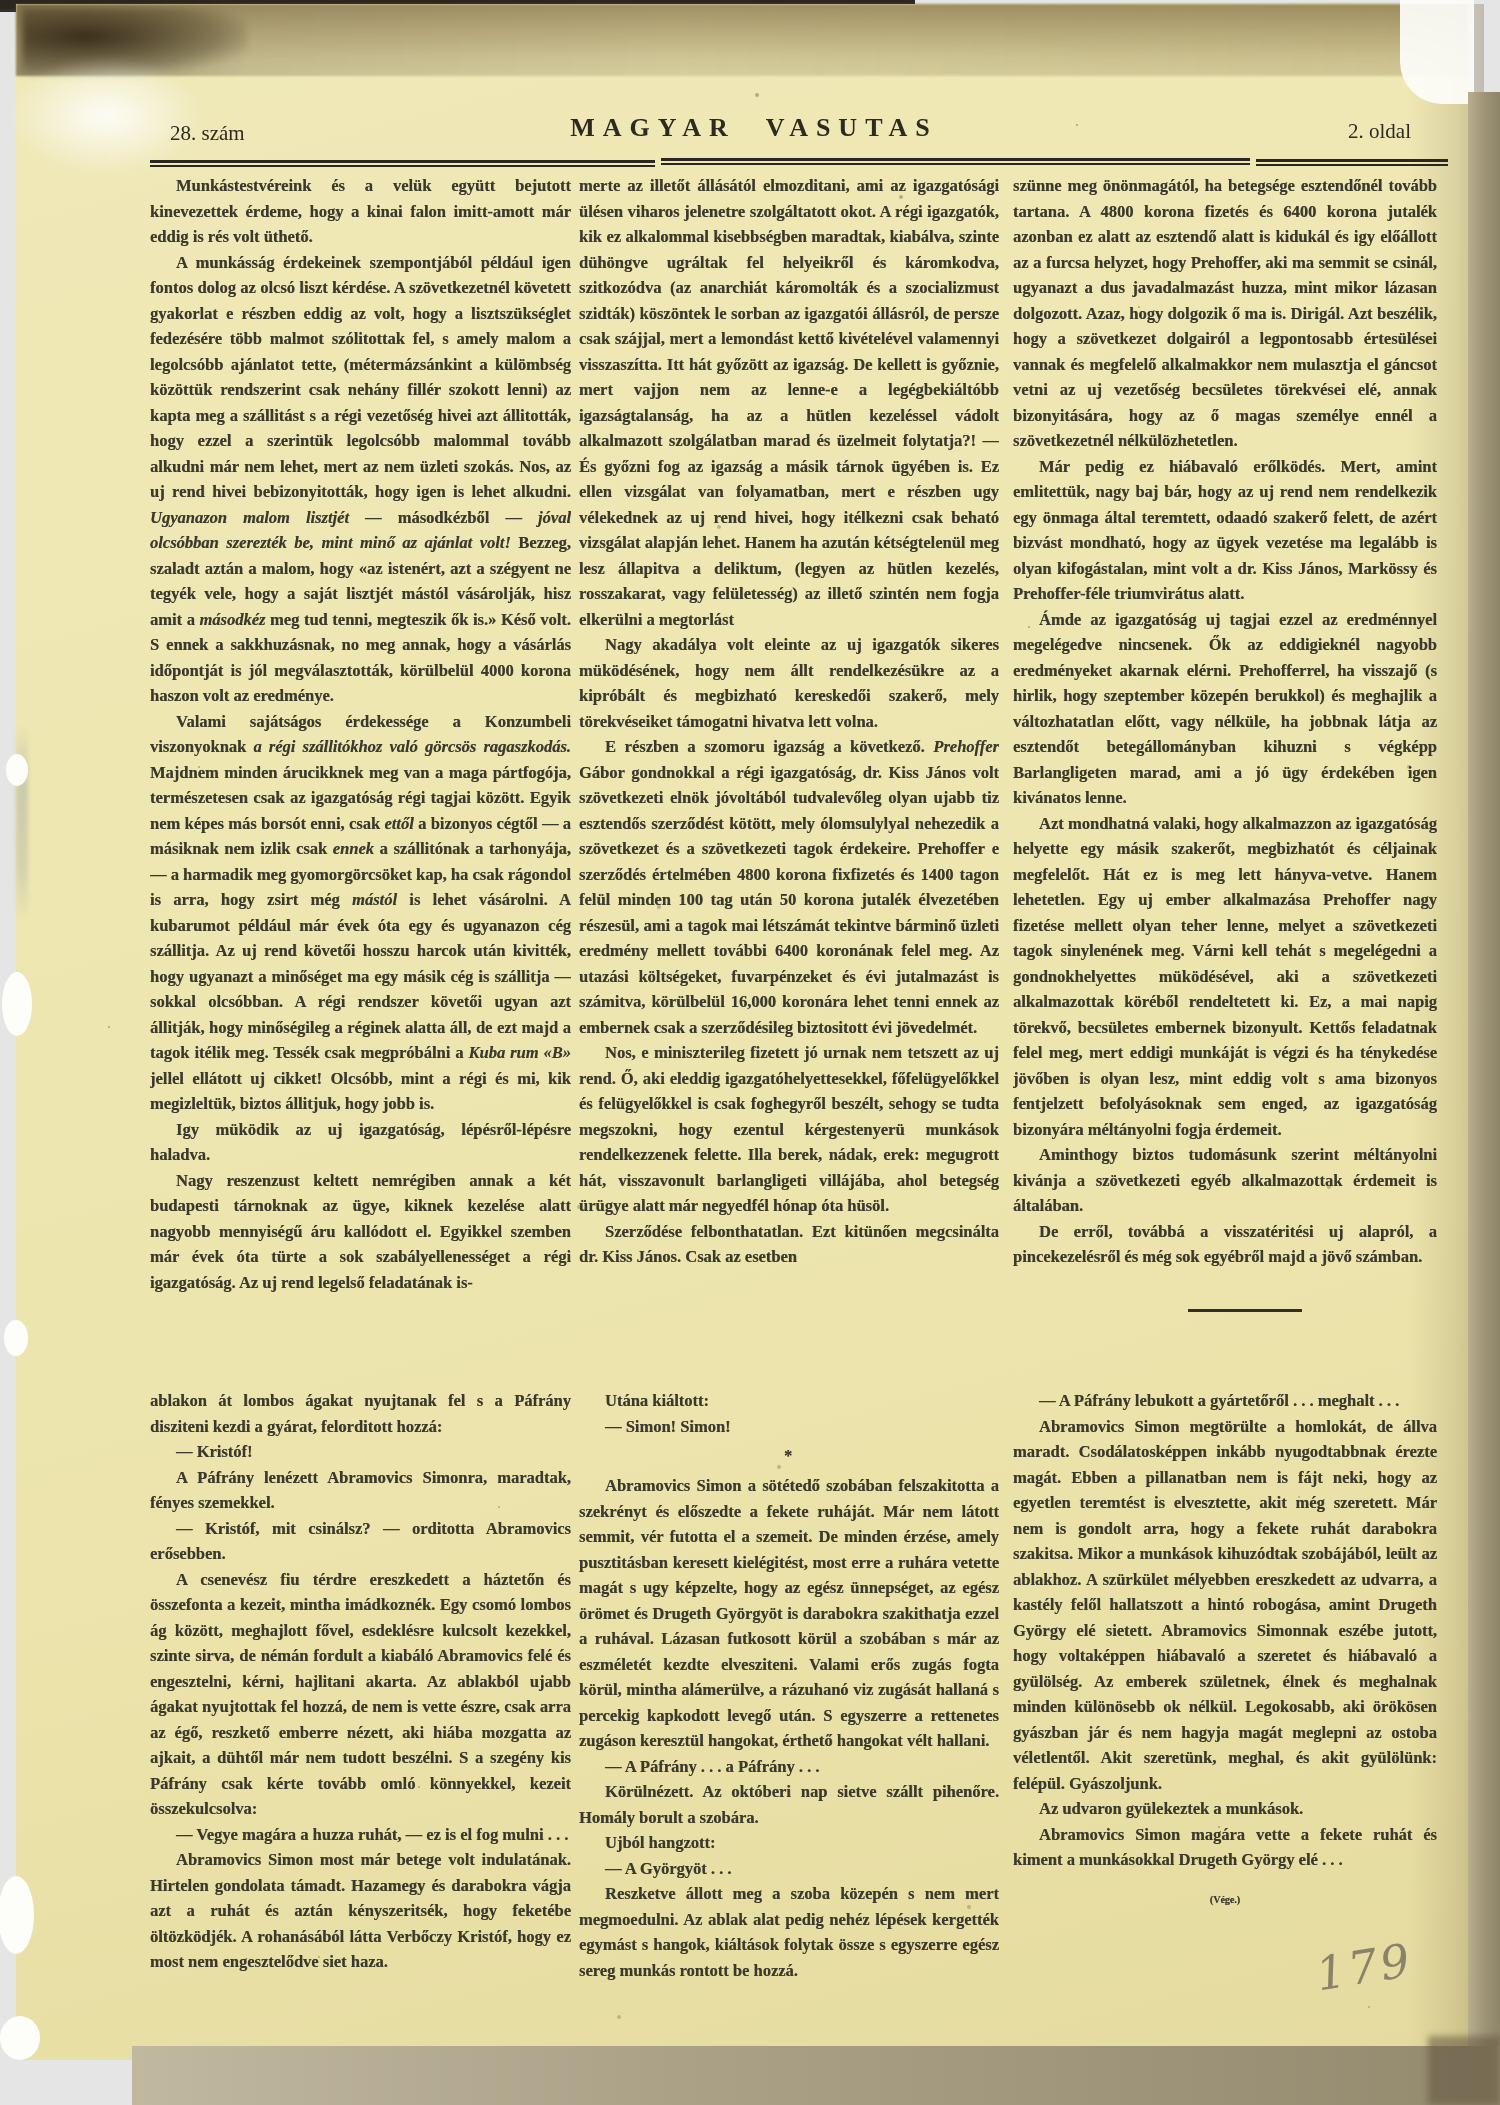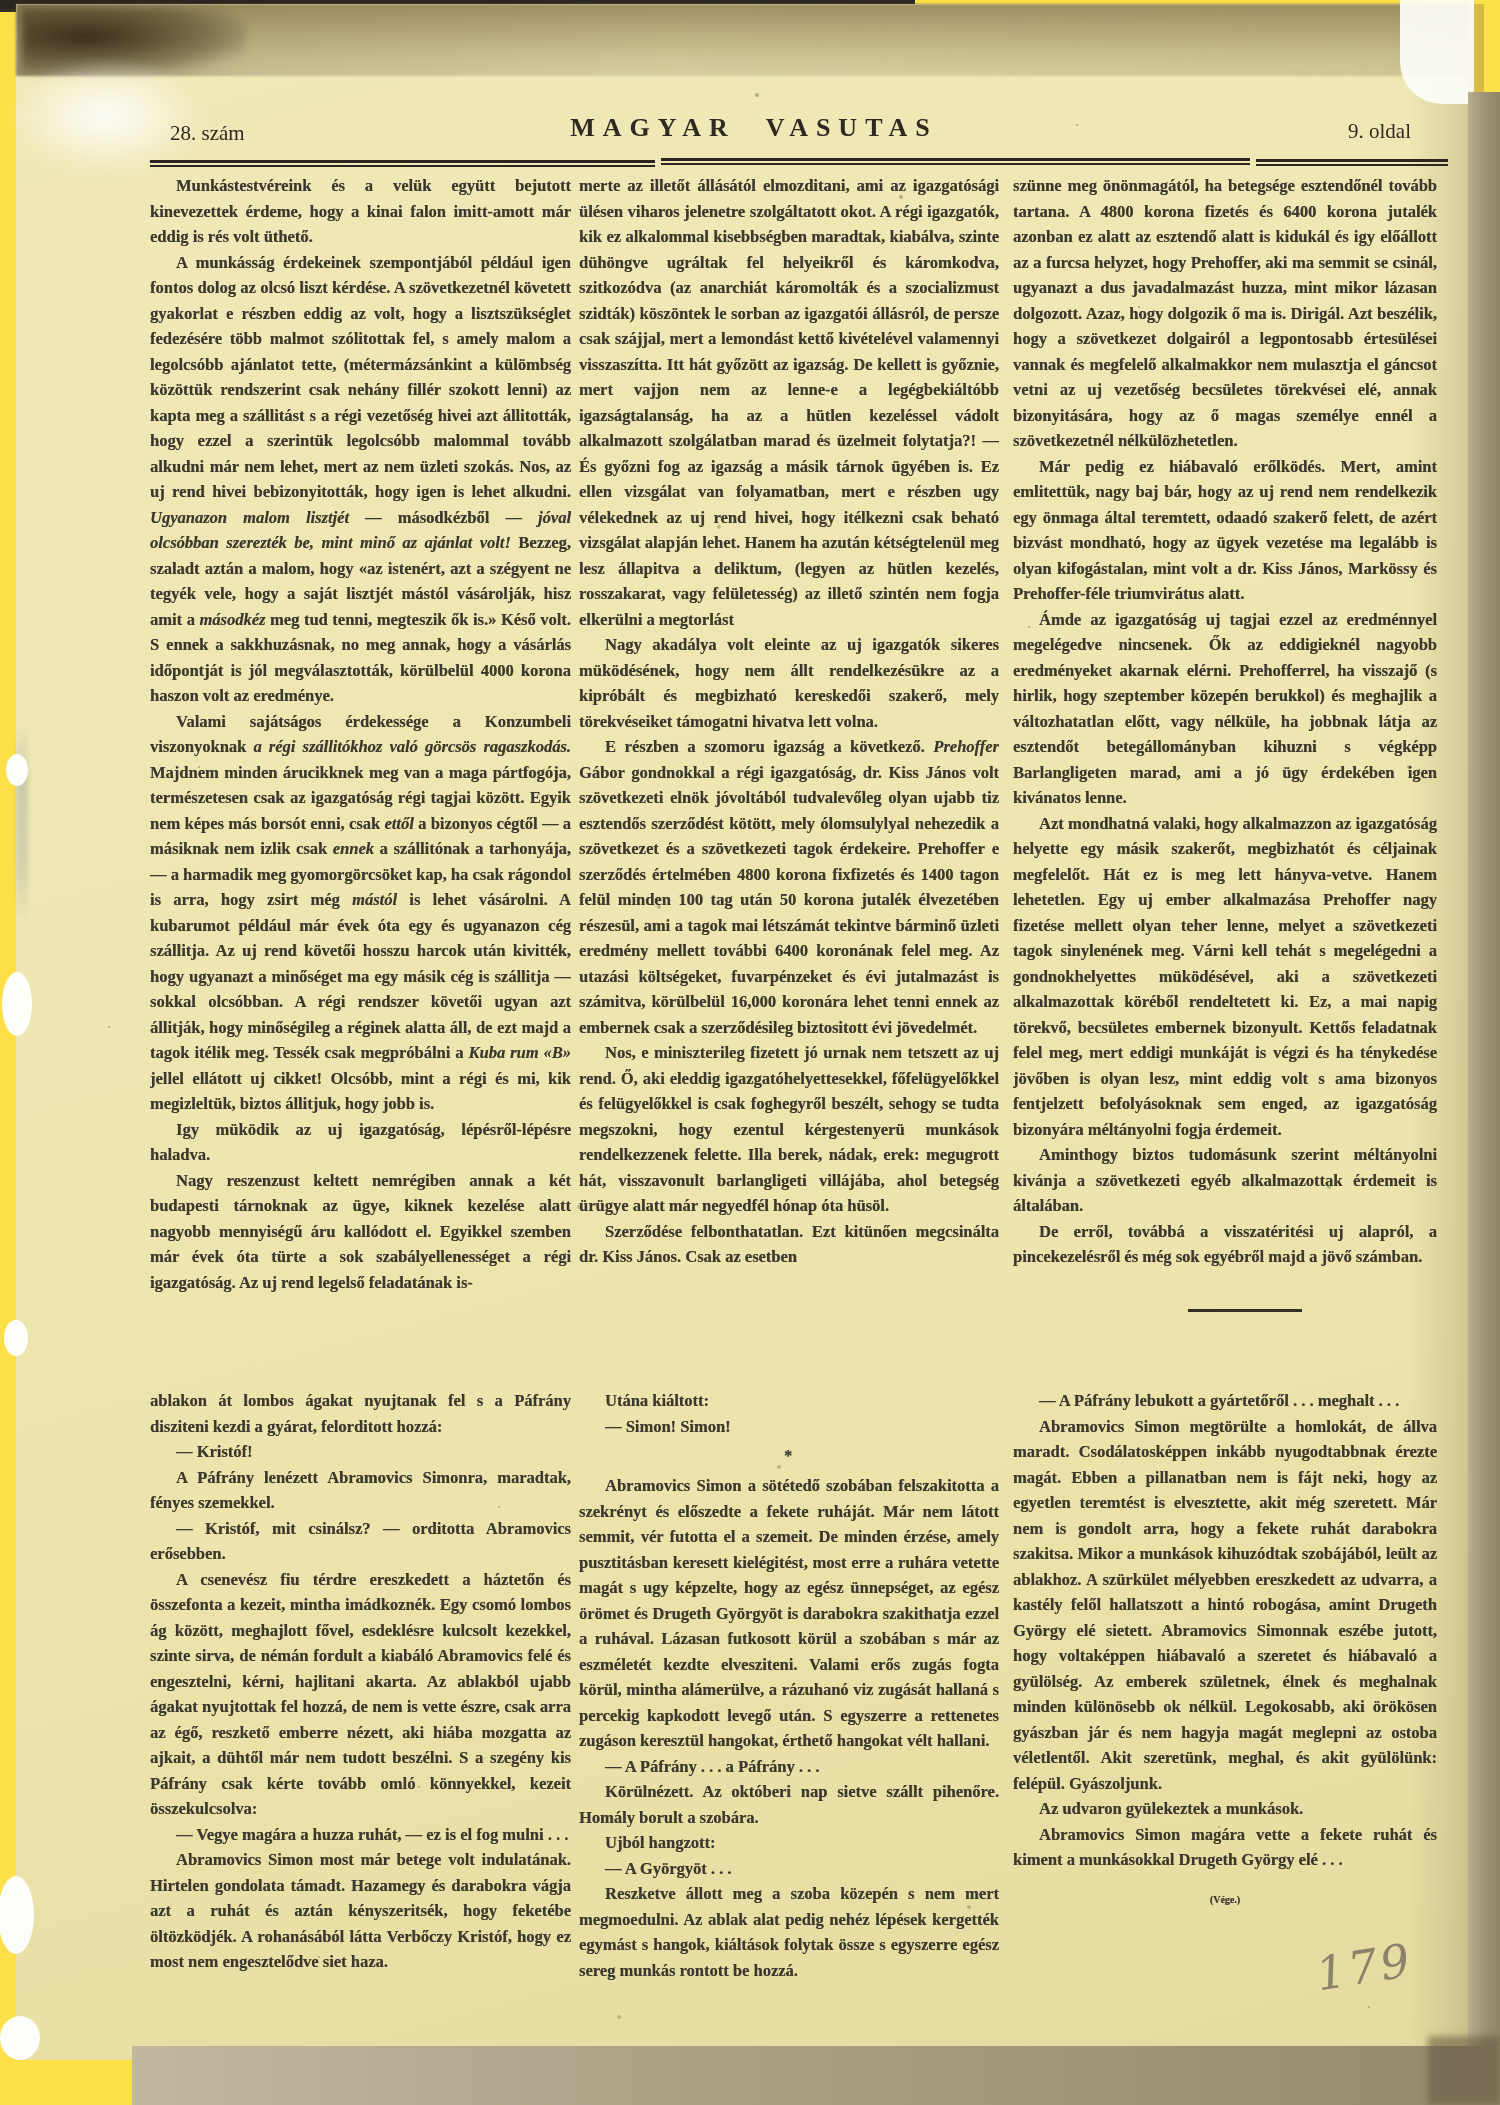--- a/index.html
+++ b/index.html
@@ -1,17 +1,17 @@
 <!DOCTYPE html>
 <html><head>
 <meta charset="utf-8">
 <style>
   html,body{margin:0;padding:0;}
   body{background:#fdfdfa;font-family:"Liberation Serif","DejaVu Serif",serif;}
-  #page{position:relative;width:1500px;height:2105px;overflow:hidden;background:#fde047;}
+  #page{position:relative;width:1500px;height:2105px;overflow:hidden;background:#e5e5e5;}
 
   
   #paper{position:absolute;left:16px;top:4px;width:1452px;height:2056px;
     background:linear-gradient(165deg,#f0e9b8 0%,#eee7b2 35%,#ece4ac 65%,#e5dba0 100%);}
   #right-inner-shade{position:absolute;left:1392px;top:0;width:76px;height:2056px;
     background:linear-gradient(to right,rgba(120,104,62,0) 0%,rgba(120,104,62,0.16) 60%,rgba(108,93,52,0.30) 100%);}
   #stain-top{position:absolute;left:0;top:0;width:1452px;height:72px;filter:blur(1px);
     background:linear-gradient(180deg,rgba(112,92,50,0.55) 0%,rgba(133,112,66,0.36) 40%,rgba(150,130,80,0.14) 74%,rgba(150,130,80,0) 100%),
                linear-gradient(90deg,rgba(58,44,22,0.50) 0%,rgba(58,44,22,0.22) 16%,rgba(92,74,40,0.16) 45%,rgba(124,104,58,0.26) 100%);}
   #stain-blob{position:absolute;left:6px;top:4px;width:225px;height:68px;filter:blur(3px);
@@ -97,21 +97,21 @@
     <div class="edge-notch" style="left:-16px;top:2012px;width:40px;height:44px;"></div>
     <div id="specks"></div>
   </div>
 
   <div id="scan-right"></div>
   <div id="scan-bottom"></div>
   <div id="corner-br"></div>
 
   <div id="issue" class="hdr">28. szám</div>
   <div id="masthead" class="hdr">MAGYAR VASUTAS</div>
-  <div id="pagenum" class="hdr">9. oldal</div>
+  <div id="pagenum" class="hdr">2. oldal</div>
   <div id="rule-a" class="rule"></div>
   <div id="rule-b" class="rule"></div>
   <div id="rule-c" class="rule"></div>
 
   <div id="art-col1" class="col">
       <p>Munkástestvéreink és a velük együtt bejutott kinevezettek érdeme, hogy a kinai falon imitt-amott már eddig is rés volt üthető.</p>
       <p>A munkásság érdekeinek szempontjából például igen fontos dolog az olcsó liszt kérdése. A szövetkezetnél követett gyakorlat e részben eddig az volt, hogy a lisztszükséglet fedezésére több malmot szólitottak fel, s amely malom a legolcsóbb ajánlatot tette, (métermázsánkint a külömbség közöttük rendszerint csak nehány fillér szokott lenni) az kapta meg a szállitást s a régi vezetőség hivei azt állitották, hogy ezzel a szerintük legolcsóbb malommal tovább alkudni már nem lehet, mert az nem üzleti szokás. Nos, az uj rend hivei bebizonyitották, hogy igen is lehet alkudni. <i>Ugyanazon malom lisztjét</i> — másodkézből — <i>jóval olcsóbban szerezték be, mint minő az ajánlat volt!</i> Bezzeg, szaladt aztán a malom, hogy «az istenért, azt a szégyent ne tegyék vele, hogy a saját lisztjét mástól vásárolják, hisz amit a <i>másodkéz</i> meg tud tenni, megteszik ők is.» Késő volt. S ennek a sakkhuzásnak, no meg annak, hogy a vásárlás időpontját is jól megválasztották, körülbelül 4000 korona haszon volt az eredménye.</p>
       <p>Valami sajátságos érdekessége a Konzumbeli viszonyoknak <i>a régi szállitókhoz való görcsös ragaszkodás.</i> Majdnem minden árucikknek meg van a maga pártfogója, természetesen csak az igazgatóság régi tagjai között. Egyik nem képes más borsót enni, csak <i>ettől</i> a bizonyos cégtől — a másiknak nem izlik csak <i>ennek</i> a szállitónak a tarhonyája, — a harmadik meg gyomorgörcsöket kap, ha csak rágondol is arra, hogy zsirt még <i>mástól</i> is lehet vásárolni. A kubarumot például már évek óta egy és ugyanazon cég szállitja. Az uj rend követői hosszu harcok után kivitték, hogy ugyanazt a minőséget ma egy másik cég is szállitja — sokkal olcsóbban. A régi rendszer követői ugyan azt állitják, hogy minőségileg a réginek alatta áll, de ezt majd a tagok itélik meg. Tessék csak megpróbálni a <i>Kuba rum «B»</i> jellel ellátott uj cikket! Olcsóbb, mint a régi és mi, kik megizleltük, biztos állitjuk, hogy jobb is.</p>
       <p>Igy müködik az uj igazgatóság, lépésről-lépésre haladva.</p>
       <p>Nagy reszenzust keltett nemrégiben annak a két budapesti tárnoknak az ügye, kiknek kezelése alatt nagyobb mennyiségű áru kallódott el. Egyikkel szemben már évek óta türte a sok szabályellenességet a régi igazgatóság. Az uj rend legelső feladatának is-</p>

